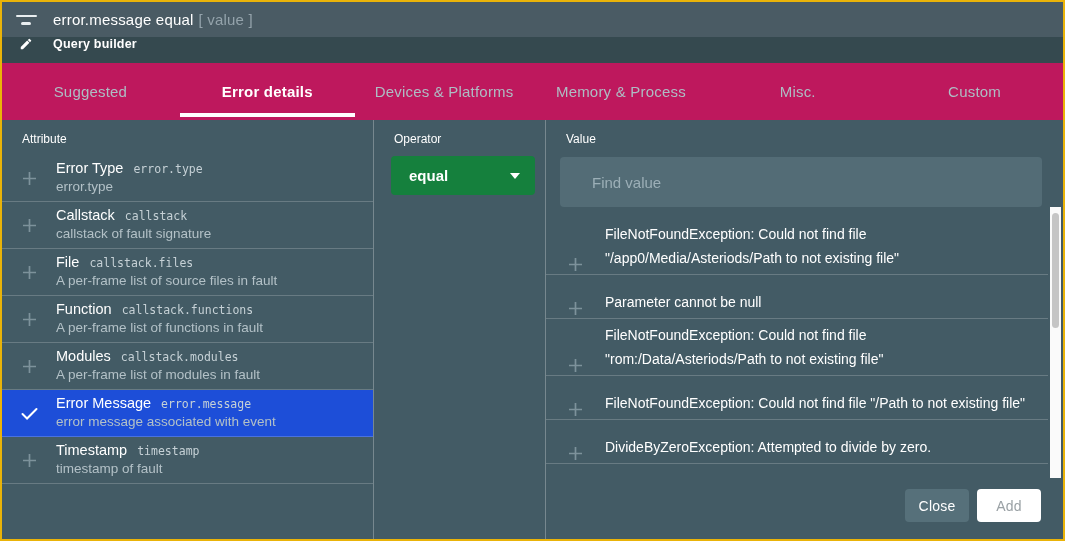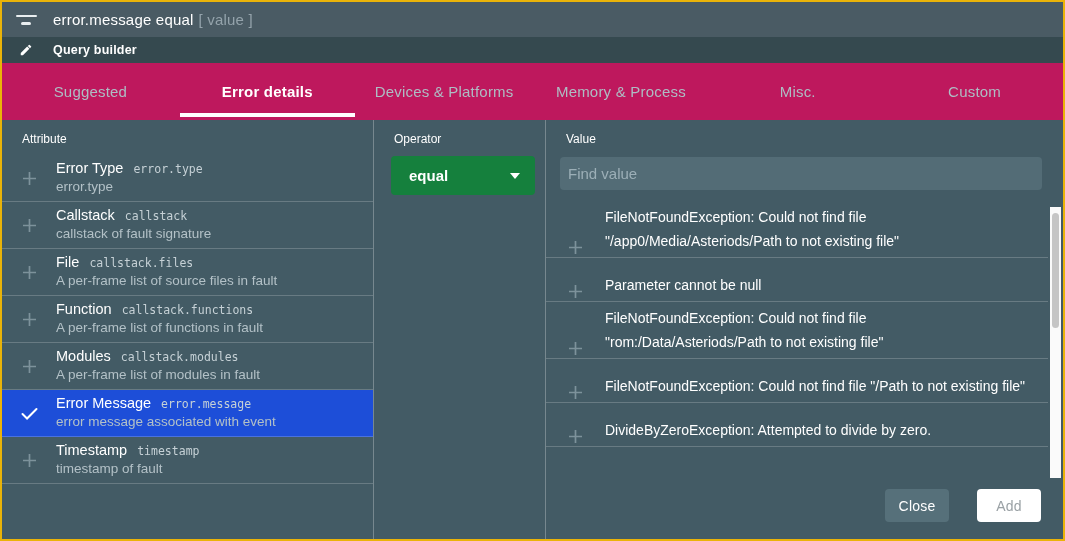--- a/index.html
+++ b/index.html
@@ -22,21 +22,21 @@
   .filter-icon { width:24px; margin-right:15px; display:flex; flex-direction:column; align-items:center; gap:5px; }
   .filter-icon i { display:block; height:2.5px; background:#e9eef0; border-radius:1.5px; }
   .filter-icon i:first-child { width:21px; }
   .filter-icon i:last-child  { width:10px; }
   .topbar-title { font-size:15px; color:#ffffff; letter-spacing:.2px; }
   .value-token  { color:#94a3ab; margin-left:5px; }
 
   
   .querybar {
     flex:0 0 26px; background:#35494f;
-    display:flex; align-items:center; padding:0 12px;
+    display:flex; align-items:flex-start; padding:0 12px;
   }
   .edit-icon { width:24px; margin-right:15px; display:flex; justify-content:center; align-items:center; }
   .querybar-label { font-size:12.5px; font-weight:bold; color:#ffffff; letter-spacing:.2px; }
 
   
   .tabbar { flex:0 0 57px; background:#be185d; display:flex; }
   .tab {
     flex:1; position:relative; display:flex; align-items:center; justify-content:center;
     color:#aebdc4; font-size:15px; cursor:pointer; letter-spacing:.2px;
   }
@@ -67,23 +67,23 @@
     margin:1px 0 0 17px; width:144px; height:39px;
     background:#15803d; border-radius:4px; cursor:pointer;
     display:flex; align-items:center; justify-content:space-between;
     padding:0 15px 0 18px;
   }
   .dropdown-value { color:#ffffff; font-size:15px; font-weight:bold; }
   .caret { width:0; height:0; border-left:5.5px solid transparent; border-right:5.5px solid transparent; border-top:6px solid #ffffff; }
 
   .value-panel { flex:1; position:relative; display:flex; flex-direction:column; min-width:0; }
   .find-input {
-    margin:2px 0 0 14px; width:482px; height:33px;
+    margin:2px 0 0 14px; width:482px; height:50px;
     background:#536c76; border:none; border-radius:4px; outline:none;
-    color:#ffffff; font-size:15px; padding:0 8px; font-family:inherit;
+    color:#ffffff; font-size:15px; padding:0 32px; font-family:inherit;
   }
   .find-input::placeholder { color:#9cafb7; }
 
   .value-list { margin:11px 15px 0 0; height:263px; overflow:hidden; }
   .value-row {
     display:flex; align-items:flex-end; min-height:44px; cursor:pointer;
     border-bottom:1px solid rgba(255,255,255,0.2);
   }
   .value-row .row-icon { flex:0 0 59px; }
   .value-body { padding:4px 16px 4px 0; min-width:0; }
@@ -91,21 +91,21 @@
 
   .scrollbar {
     position:absolute; top:87px; right:2px; width:11px; height:271px;
     background:#fafafa; cursor:pointer;
   }
   .scroll-thumb {
     position:absolute; top:6px; left:2px; width:7px; height:115px;
     background:#c5c5c5; border-radius:4px; cursor:grab;
   }
 
-  .footer { position:absolute; right:22px; bottom:17px; display:flex; gap:28px; }
+  .footer { position:absolute; right:22px; bottom:17px; display:flex; gap:8px; }
   .btn {
     width:64px; height:33px; border:none; border-radius:4px;
     font-size:14px; font-weight:500; font-family:inherit; cursor:pointer; letter-spacing:.2px;
   }
   .btn-close { background:#56707a; color:#ffffff; }
   .btn-add   { background:#ffffff; color:#9aa1a5; }
 </style>
 </head>
 <body>
 

